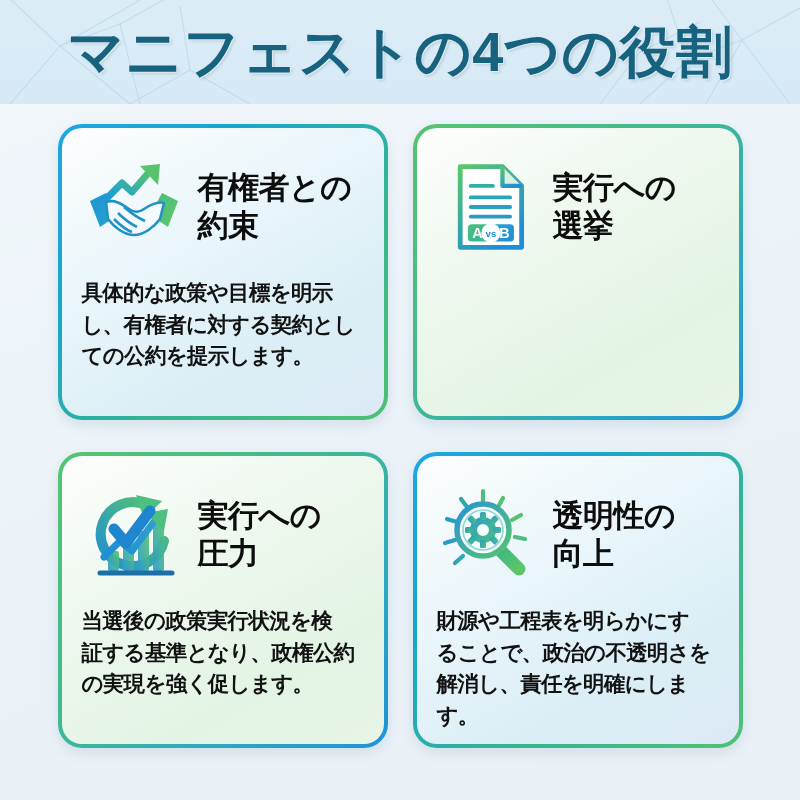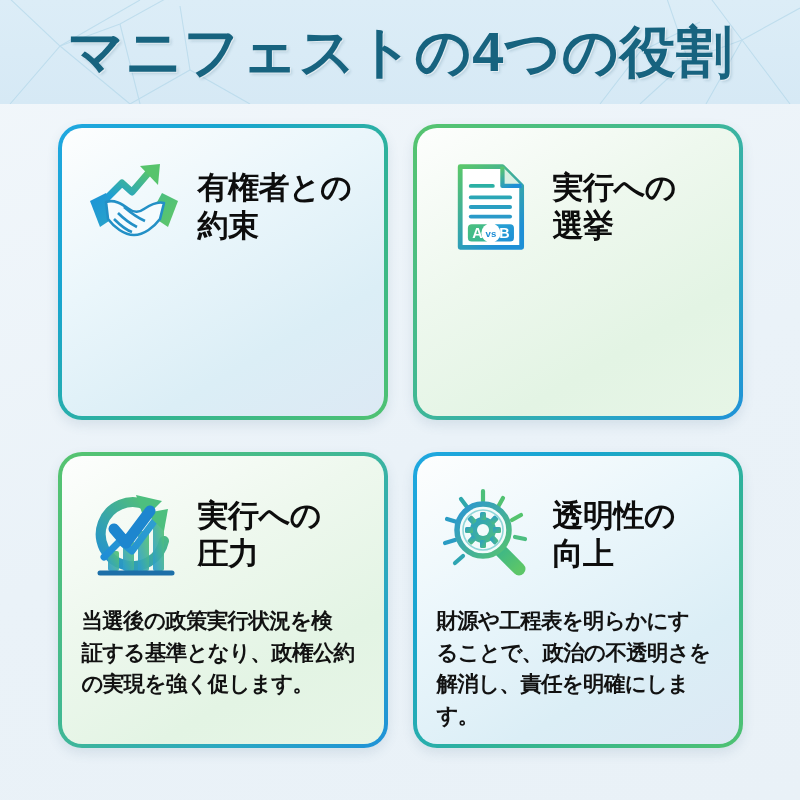--- a/index.html
+++ b/index.html
@@ -130,20 +130,23 @@
                          L76,62 C70,70 60,78 50,78 C40,78 30,70 24,62 Z"></path>
                 <path d="M30,62 C36,68 42,73 48,75"></path>
                 <path d="M34,56 C40,62 47,67 53,70"></path>
                 <path d="M40,50 C47,56 54,61 61,64"></path>
               </g>
             </svg>
           </div>
           <div class="card-title">有権者との
 約束</div>
         </div>
+        <div class="card-body">具体的な政策や目標を明示
+し、有権者に対する契約とし
+ての公約を提示します。</div>
       </div>
     </div>
 
     <div class="card card-bg-green">
       <div class="card-inner fill-green">
         <div class="card-head">
           <div class="icon-box">
             <svg viewBox="0 0 100 100" width="96" height="96">
               <defs>
                 <linearGradient id="g2doc" x1="0" y1="0" x2="0.6" y2="1">

